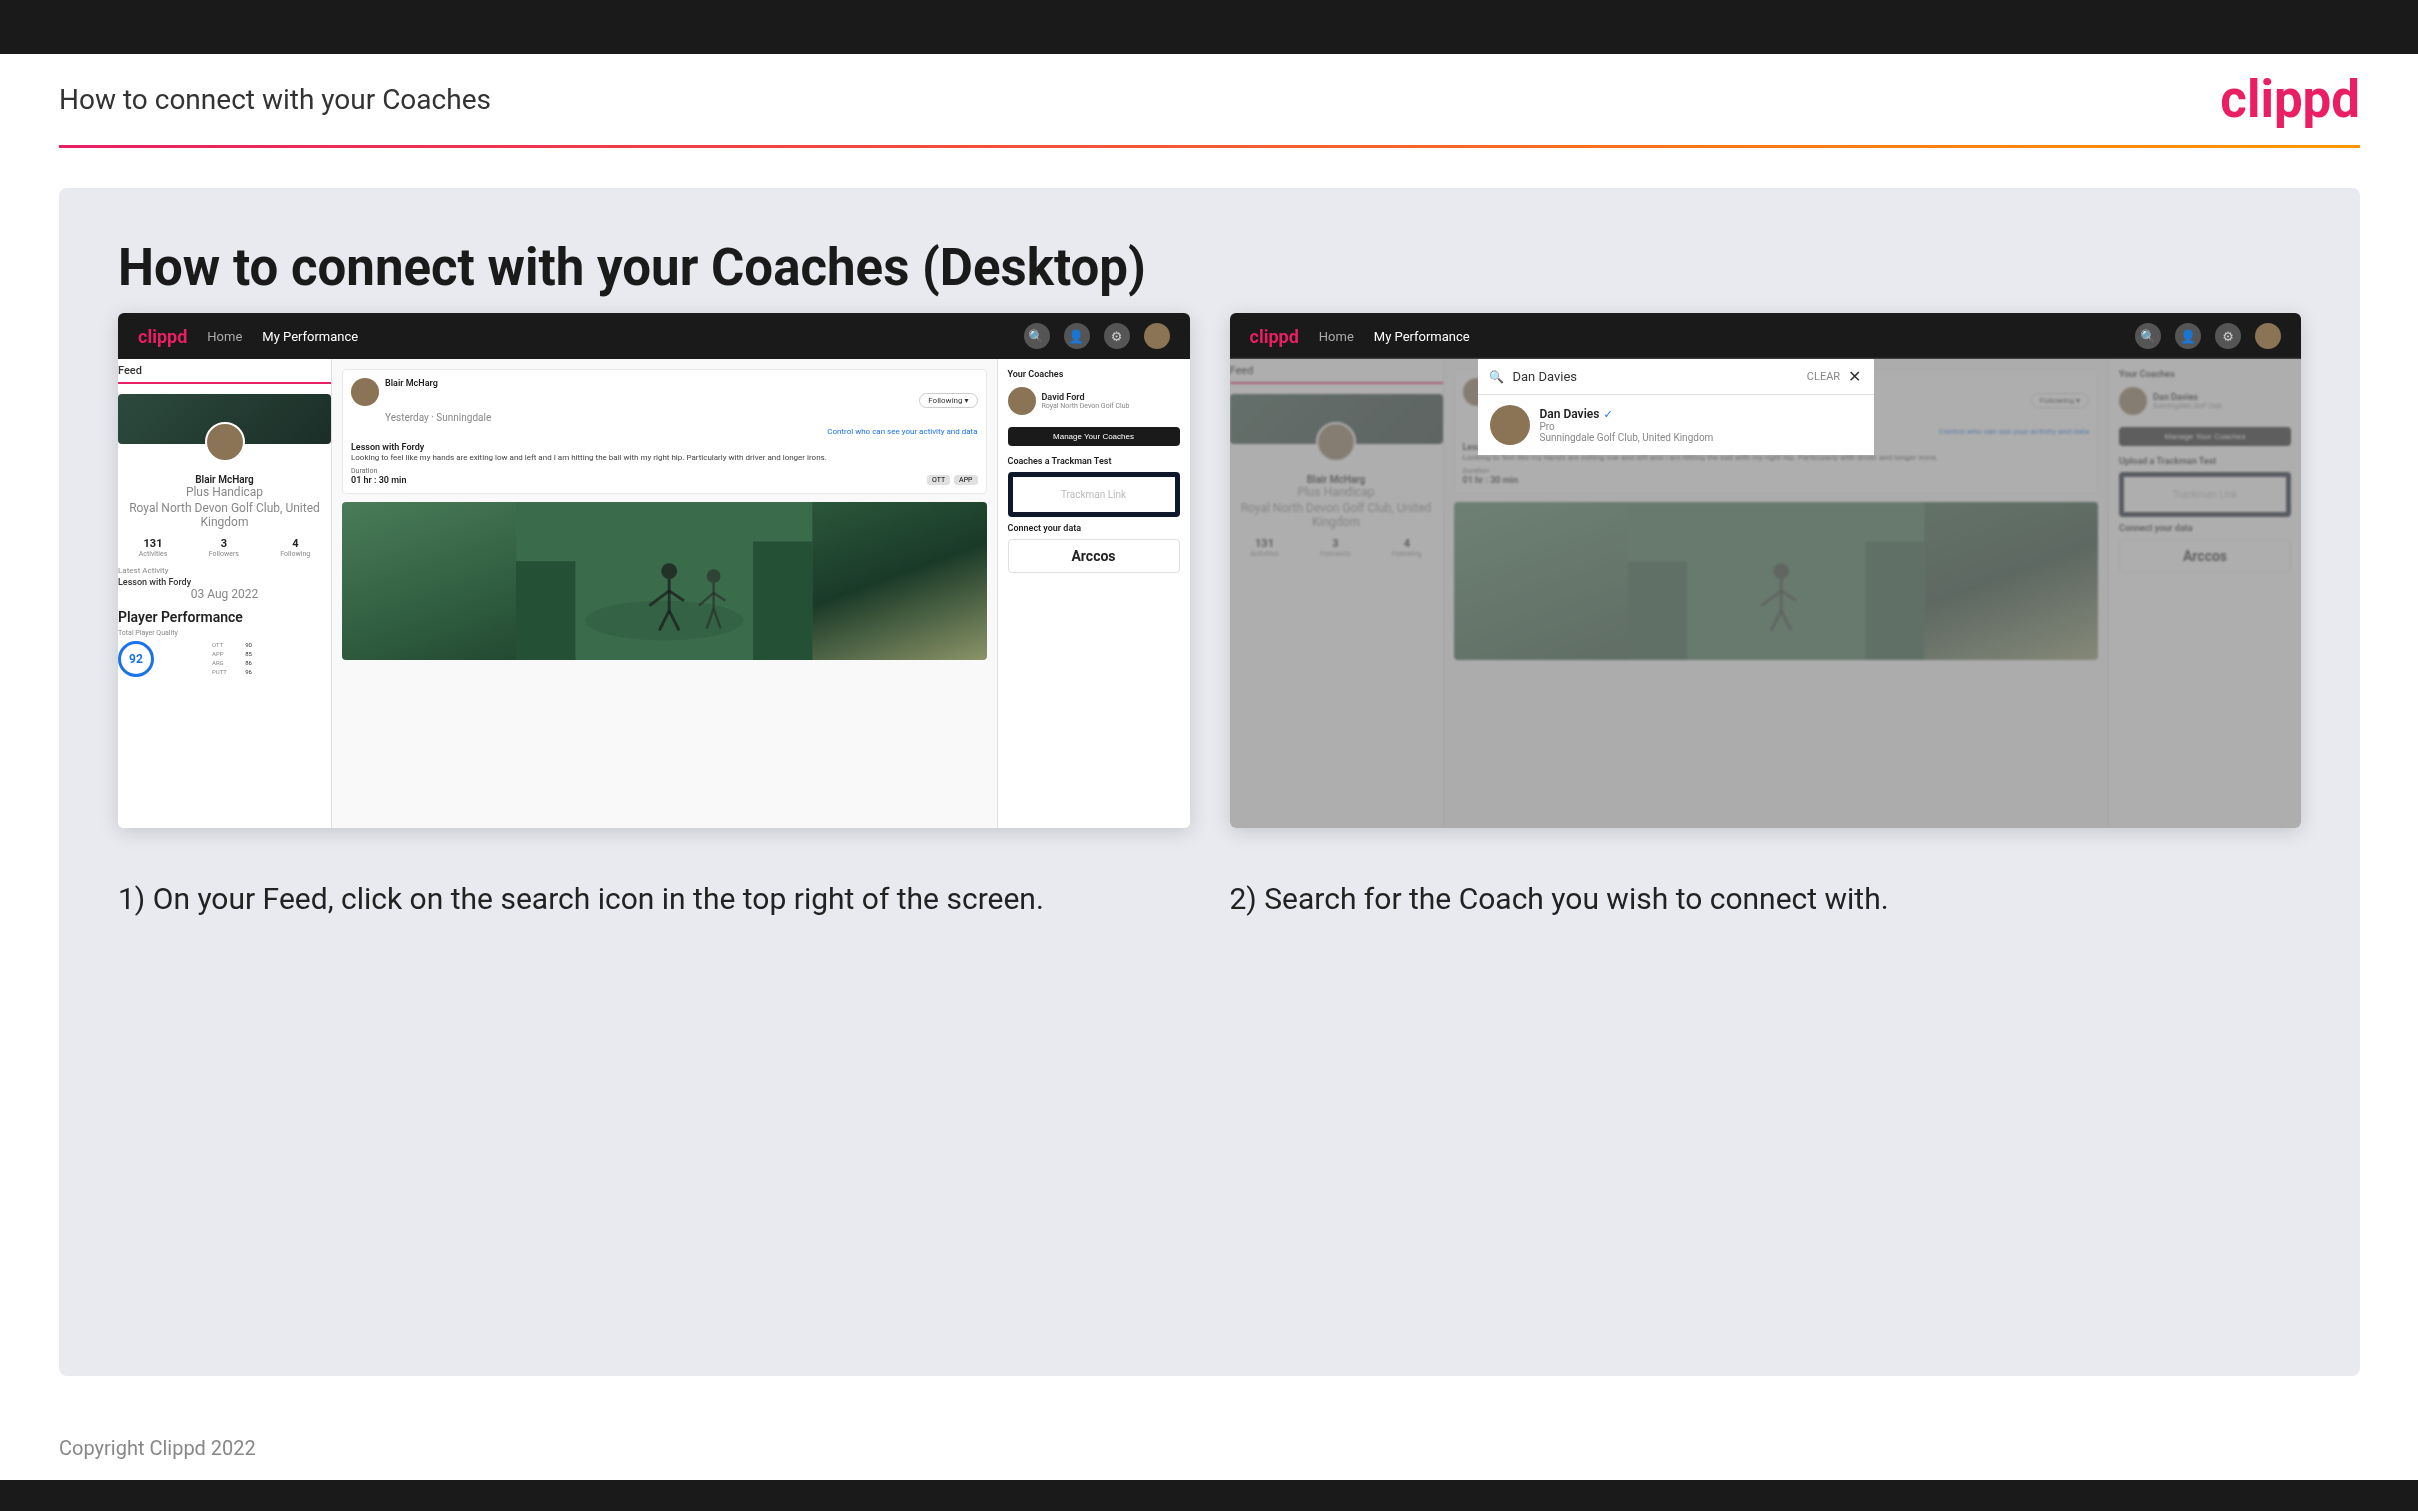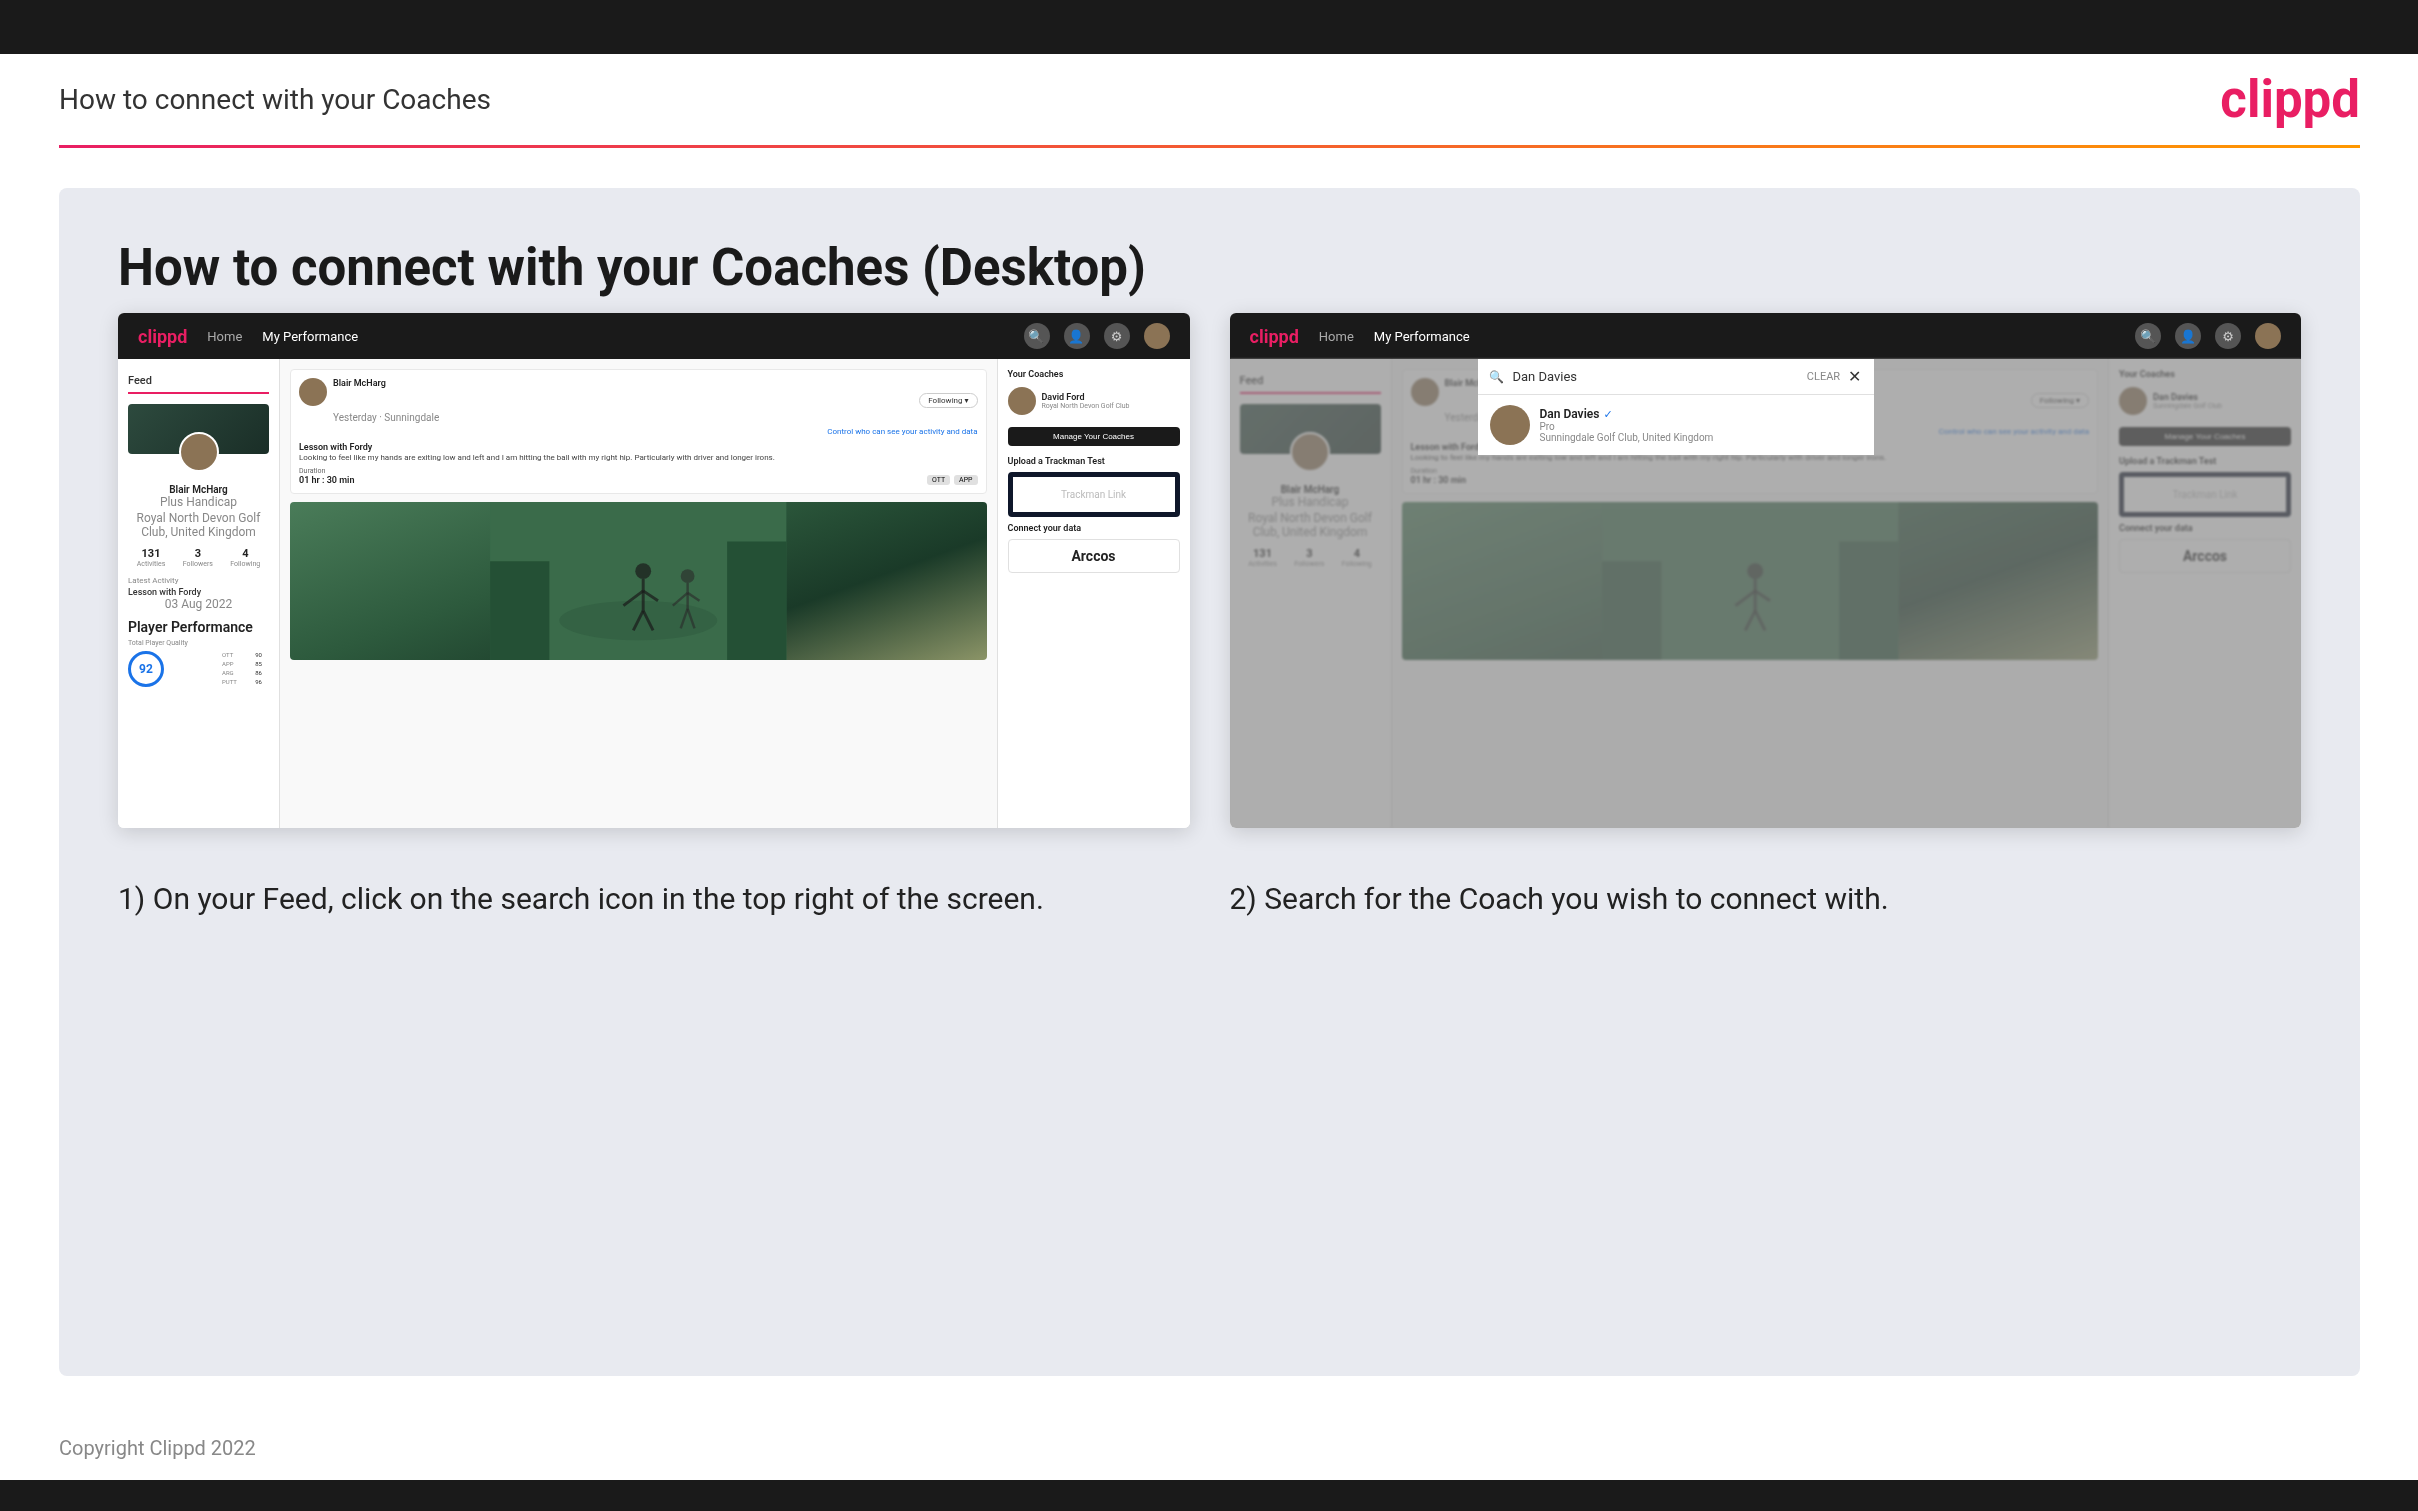--- a/index.html
+++ b/index.html
@@ -129,24 +129,24 @@
     }
 
     
     .mock-body {
       display: flex;
       height: calc(100% - 46px);
     }
 
     
     .mock-left {
-      width: 162px;
+      width: 214px;
       background: #fff;
       border-right: 1px solid #e0e0e0;
-      padding: 10px;
+      padding: 0;
       flex-shrink: 0;
     }
 
     .mock-tab-bar {
       border-bottom: 2px solid #e91e63;
       padding-bottom: 4px;
       margin-bottom: 10px;
     }
     .mock-tab {
       font-size: 11px;
@@ -671,21 +671,21 @@
           <div class="mock-right">
             <div class="mock-section-title">Your Coaches</div>
             <div class="mock-coach-row">
               <div class="mock-coach-avatar"></div>
               <div>
                 <div class="mock-coach-name">David Ford</div>
                 <div class="mock-coach-sub">Royal North Devon Golf Club</div>
               </div>
             </div>
             <button class="mock-manage-btn">Manage Your Coaches</button>
-            <div class="mock-upload-title">Upload a Trackman Test</div>
+            <div class="mock-upload-title">Coaches a Trackman Test</div>
             <div class="mock-trackman-box">Trackman Link</div>
             <div class="mock-connect-title">Connect your data</div>
             <div class="mock-arccos">Arccos</div>
           </div>
         </div>
       </div>
     </div>
 
     <div class="screenshot-container">
       <div class="mock-ui" style="position:relative;">

